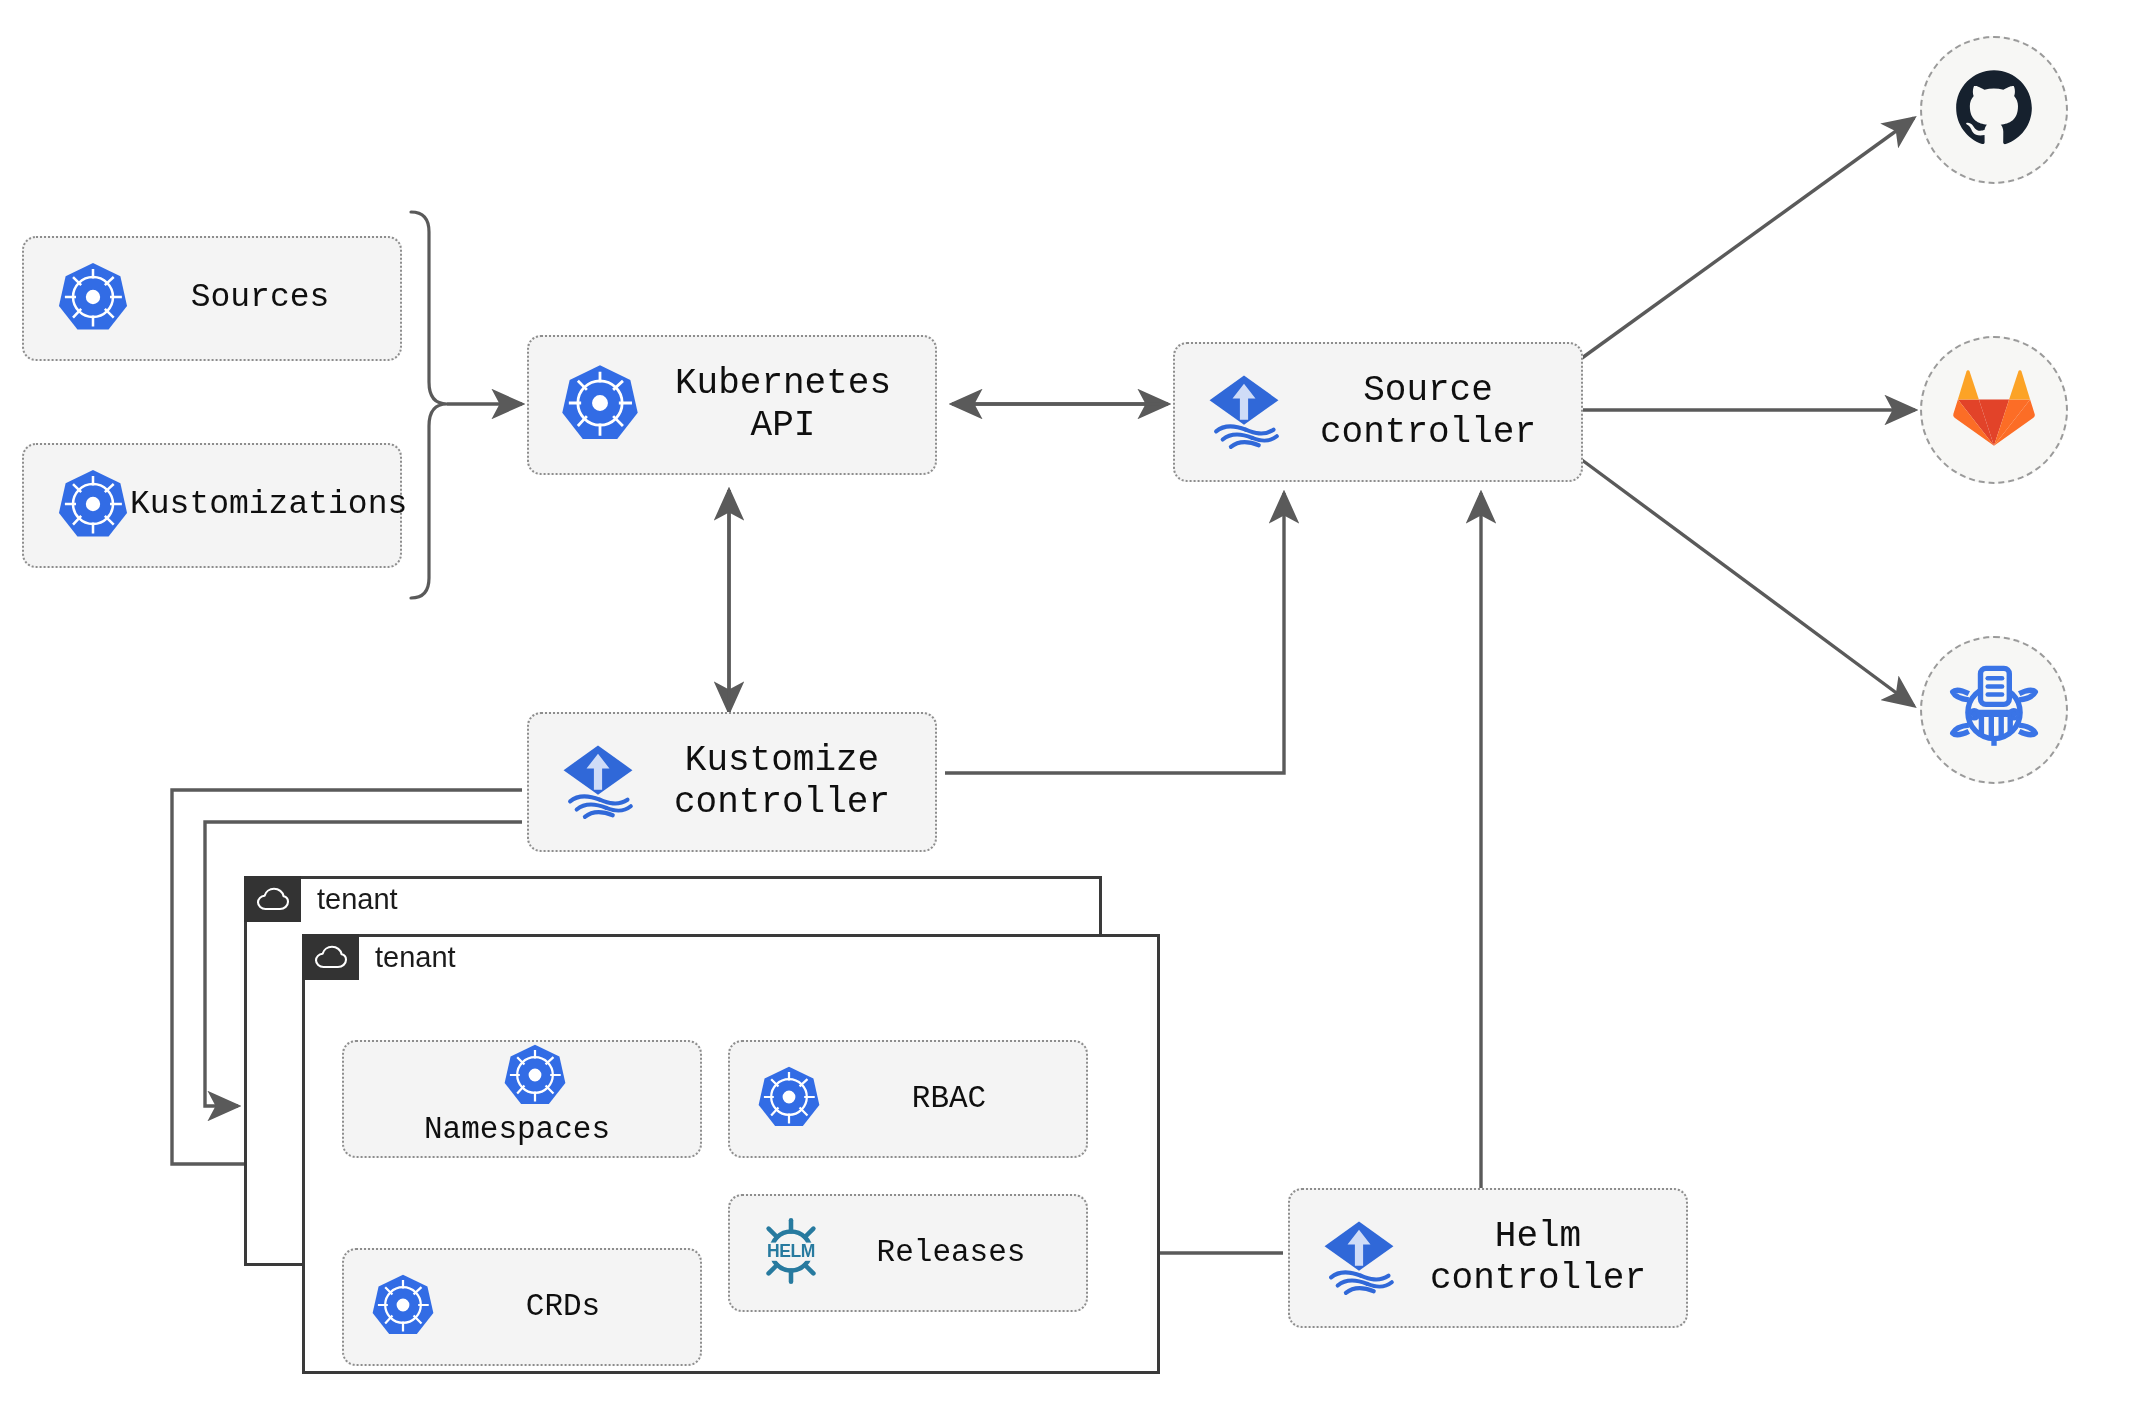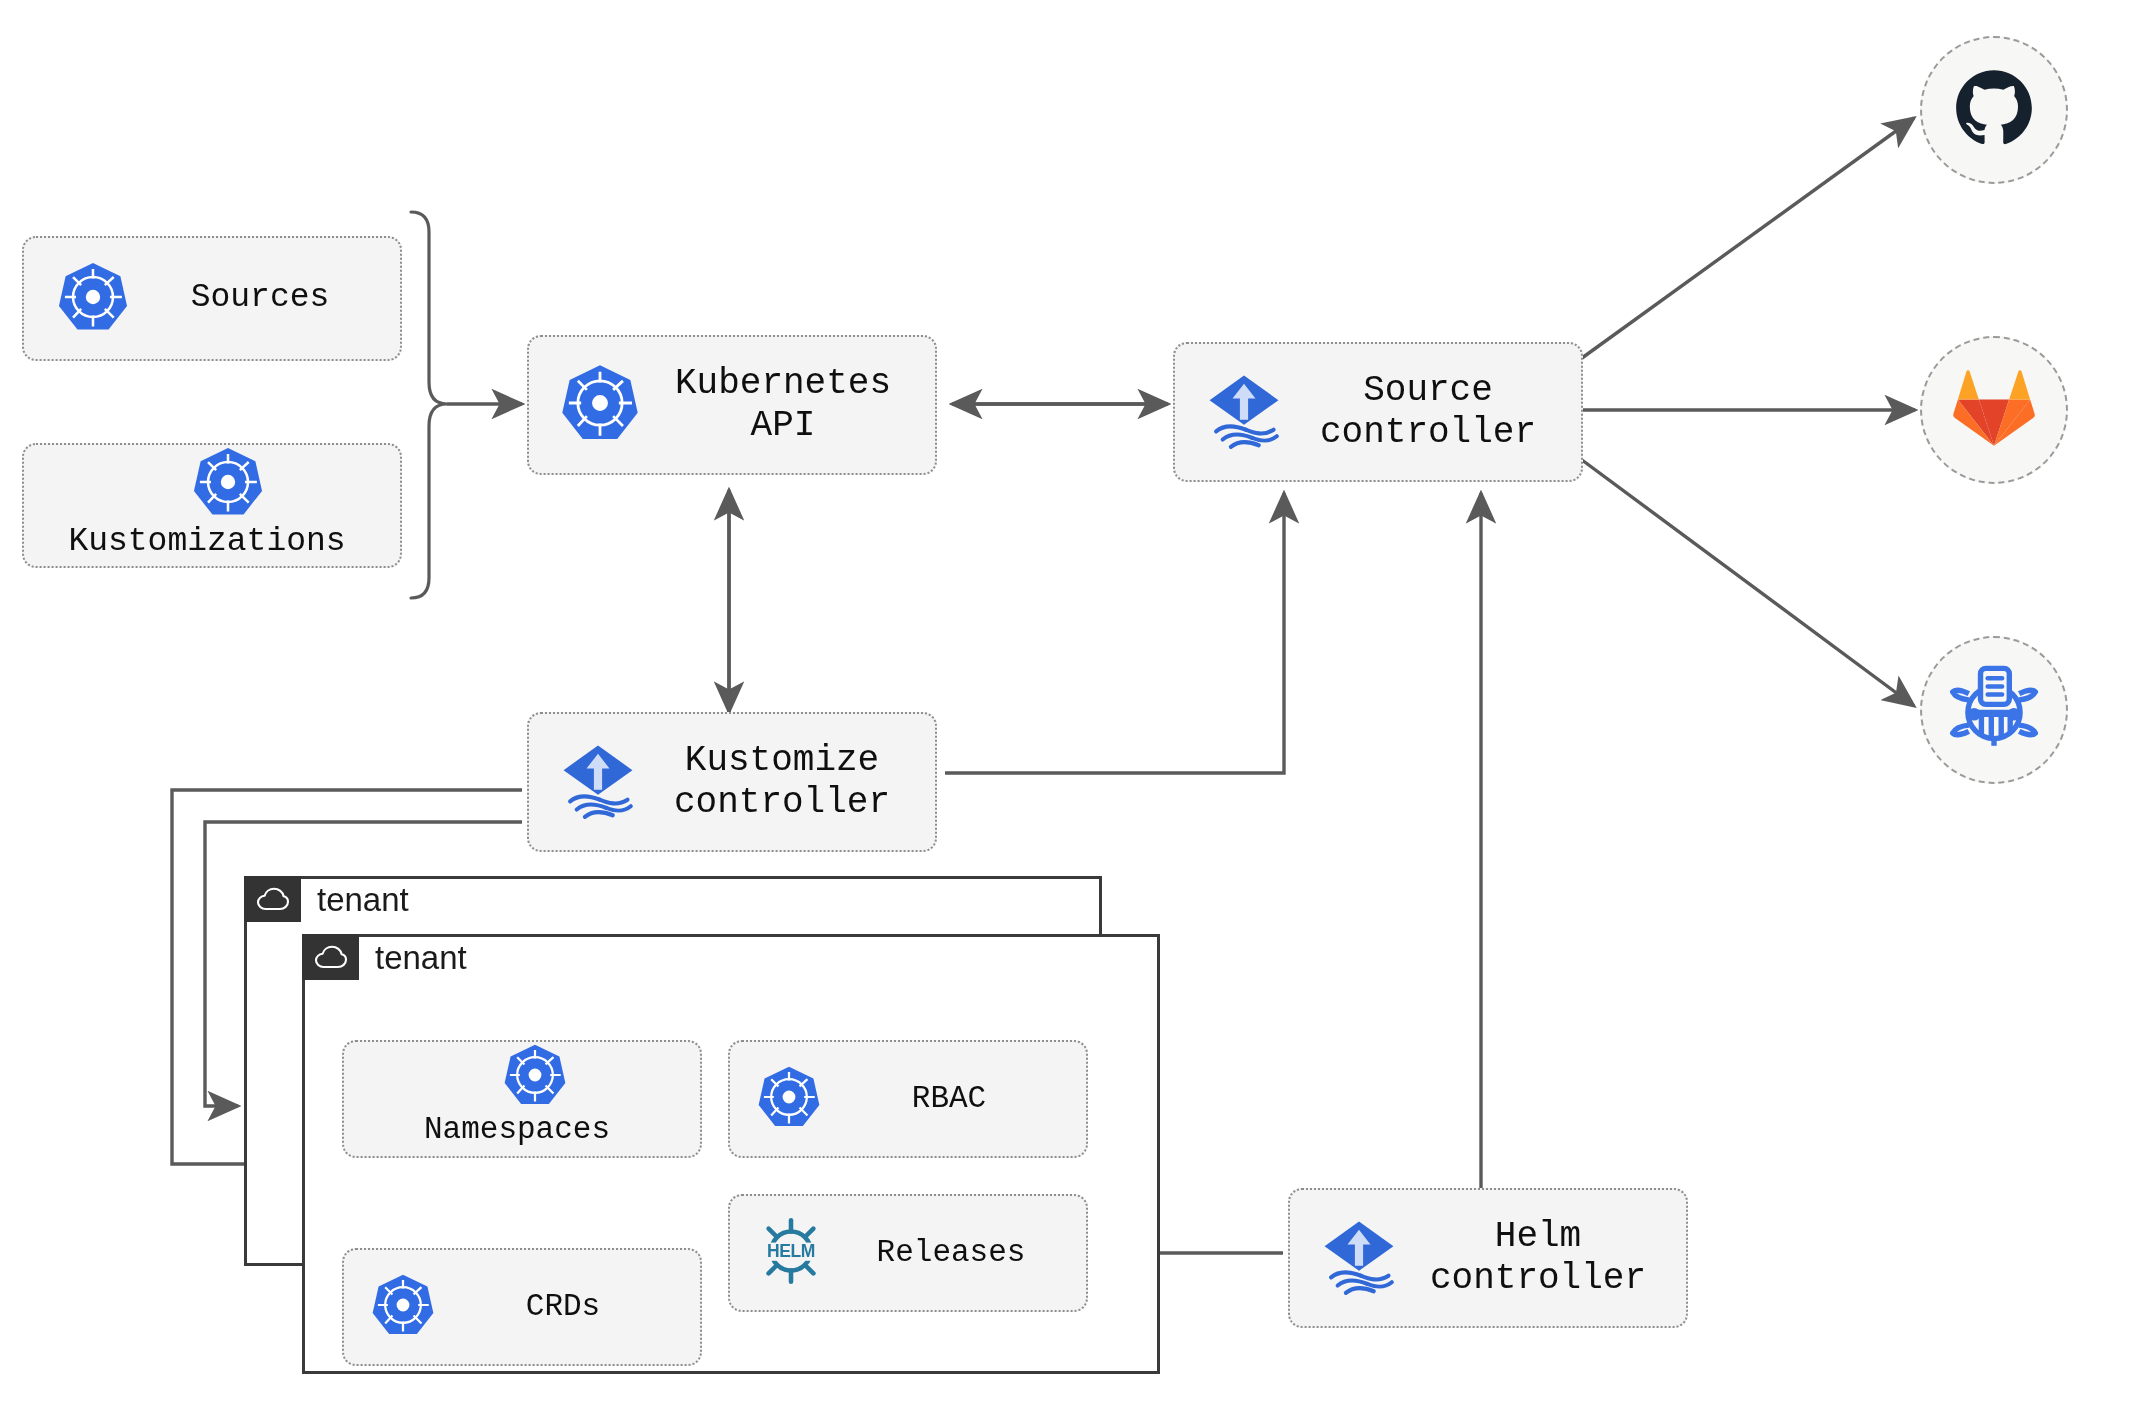--- a/index.html
+++ b/index.html
@@ -82,21 +82,21 @@
   }
   .tenant-chip {
     width: 57px;
     height: 46px;
     background: #333333;
     display: flex;
     align-items: center;
     justify-content: center;
   }
   .tenant-name {
-    font-size: 33px;
+    font-size: 29px;
     color: #1b1b1b;
     padding-left: 16px;
     line-height: 1;
   }
 
   .subnode .lbl { font-size: 31px; }
 </style>
 </head>
 <body>
 
@@ -171,21 +171,21 @@
           <path d="M50,12 L50,25 M50,75 L50,90"></path>
           <path d="M12,50 L27,50 M73,50 L89,50"></path>
           <path d="M23,23 L34,34 M66,66 L78,78"></path>
           <path d="M78,23 L66,34 M34,66 L23,78"></path>
         </g>
       </svg>
     </span>
     <span class="lbl" style="font-size:33px;">Sources</span>
   </div>
 
-  <div class="node" style="left:22px; top:443px; width:380px; height:125px;flex-direction:column;">
+  <div class="node" style="left:22px; top:443px; width:380px; height:125px;">
     <span class="ico" style="margin-left:32px;">
       <svg width="74" height="74" viewBox="0 0 100 100" aria-hidden="true">
         <path d="M50,4 L87,22 L96,62 L71,94 L29,94 L4,62 L13,22 Z" fill="#326CE5"></path>
         <g fill="none" stroke="#ffffff" stroke-width="3.4">
           <circle cx="50" cy="50" r="27"></circle>
           <circle cx="50" cy="50" r="8" fill="#ffffff"></circle>
           <path d="M50,12 L50,25 M50,75 L50,90"></path>
           <path d="M12,50 L27,50 M73,50 L89,50"></path>
           <path d="M23,23 L34,34 M66,66 L78,78"></path>
           <path d="M78,23 L66,34 M34,66 L23,78"></path>

